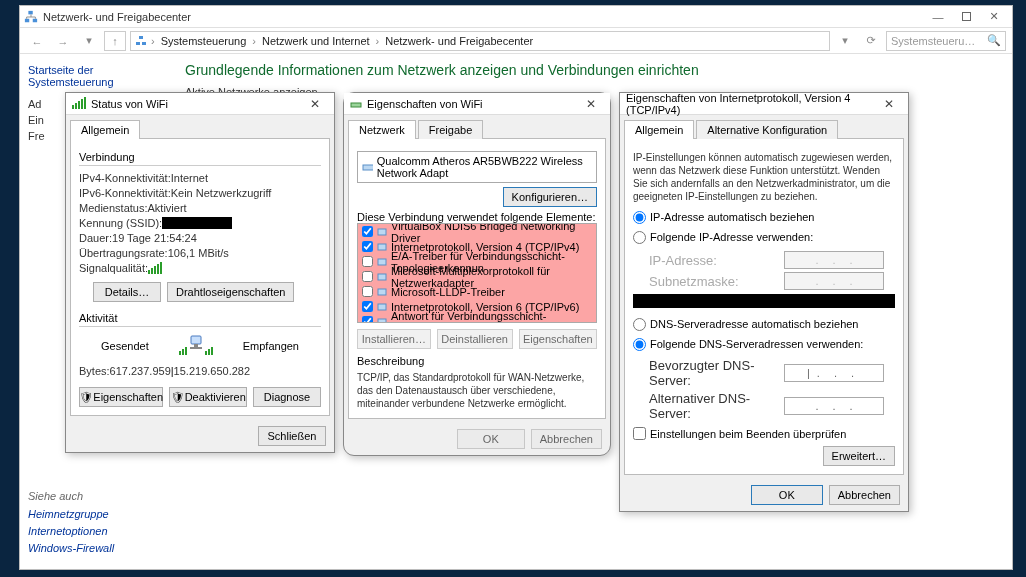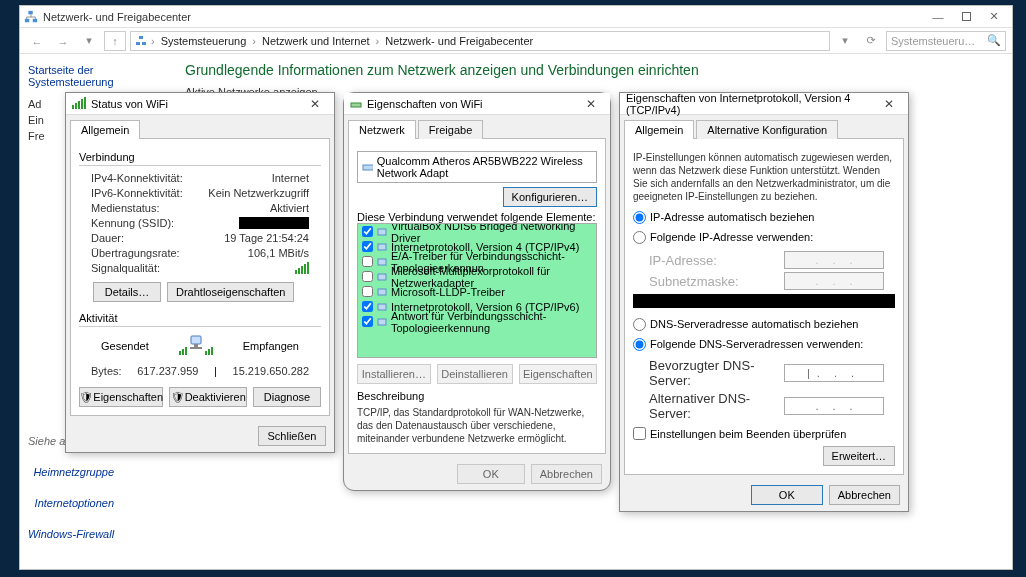--- a/index.html
+++ b/index.html
@@ -19,41 +19,41 @@
   .search { width:120px; height:20px; border:1px solid #ccc; display:flex; align-items:center; padding:0 4px; color:#999; font-size:11px; }
   .content { display:flex; height:calc(100% - 48px); }
   .sidebar { width:155px; padding:10px 8px; font-size:11px; }
   .sidebar .hdr { color:#003399; margin-bottom:10px; }
   .sidebar .item { color:#333; margin:4px 0; }
   .pane { flex:1; padding:6px 10px; }
   .pane h1 { font-size:14px; font-weight:normal; color:#106a2e; margin:2px 0 8px; }
   .subhdr { font-size:11px; color:#333; margin:4px 0; }
   .seealso { position:absolute; left:8px; bottom:10px; font-size:11px;font-style:italic; }
   .seealso .hdr { color:#666; margin-bottom:6px; }
-  .seealso .lnk { color:#003399; margin:19px 0;text-align:right; }
+  .seealso .lnk { color:#003399; margin:5px 0; }
 
   .dialog { position:absolute; background:#f0f0f0; border:1px solid #888; box-shadow:2px 2px 8px rgba(0,0,0,.25); font-size:11px; }
   .dlg-titlebar { background:#fff; height:22px; display:flex; align-items:center; padding:0 6px; border-bottom:1px solid #ddd; }
   .dlg-titlebar .icon { width:12px; height:12px; margin-right:5px; }
   .dlg-titlebar .title { flex:1; }
   .closebtn { width:26px; height:18px; display:flex; align-items:center; justify-content:center; font-size:12px; color:#444; }
   .tabs { display:flex; border-bottom:1px solid #bbb; margin:4px 4px 0; }
   .tab { padding:3px 10px; border:1px solid #bbb; border-bottom:none; background:#f0f0f0; margin-right:2px; font-size:11px; position:relative; top:1px; }
   .tab.active { background:#fff; }
   .dlg-body { background:#fff; margin:0 4px 4px; border:1px solid #bbb; border-top:none; padding:8px; }
   .groupbox { margin:4px 0 10px; }
   .groupbox-title { font-size:11px; margin-bottom:2px; }
   .groupline { height:1px; background:#ccc; margin-bottom:6px; }
-  .row { display:flex; justify-content:space-between; margin:3px 12px; font-size:11px; }
+  .row { display:flex; justify-content:flex-start; margin:3px 0; font-size:11px; }
   .row .lbl { color:#333; }
   .row .val { color:#333; }
   .btn { display:inline-flex; align-items:center; justify-content:center; min-width:68px; height:20px; padding:0 8px; background:#e9e9e9; border:1px solid #adadad; font-size:11px; }
   .btn.primary { border:1px solid #2a7ab9; }
   .btn-row { display:flex; gap:6px; margin-top:6px; }
-  .list { border:1px solid #aaa; background:#86efac; height:135px; overflow:hidden; }
+  .list { border:1px solid #aaa; background:#fca5a5; height:100px; overflow:hidden; }
   .li { display:flex; align-items:center; height:15px; padding:0 4px; font-size:11px; }
   .li input { margin:0 3px 0 0; width:11px; height:11px; }
   .li .ico { width:12px; height:12px; margin-right:3px; display:inline-block; }
   .adapter-box { background:#fff; border:1px solid #aaa; padding:3px 4px; display:flex; align-items:center; margin:4px 0; }
   .desc { font-size:10px; color:#333; margin-top:4px; line-height:1.3; }
   .dlg-footer { display:flex; justify-content:flex-end; gap:6px; padding:6px 8px; }
   .radio-row { display:flex; align-items:flex-start; margin:7px 0; }
   .radio-row input { margin:0 4px 0 0; }
   .field-row { display:flex; align-items:center; margin:3px 0 3px 16px; }
   .field-row .flbl { width:135px; font-size:13px; color:#333; }

